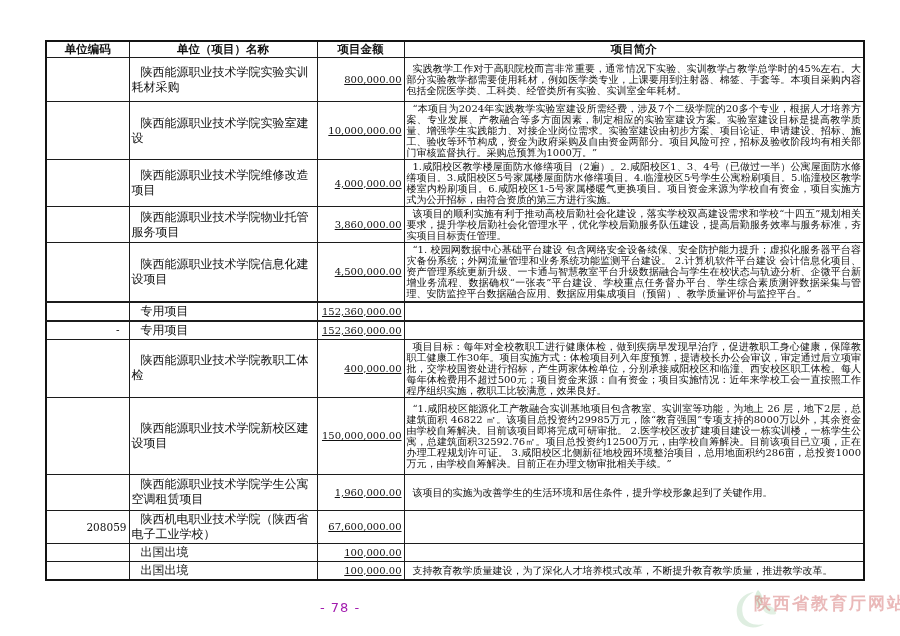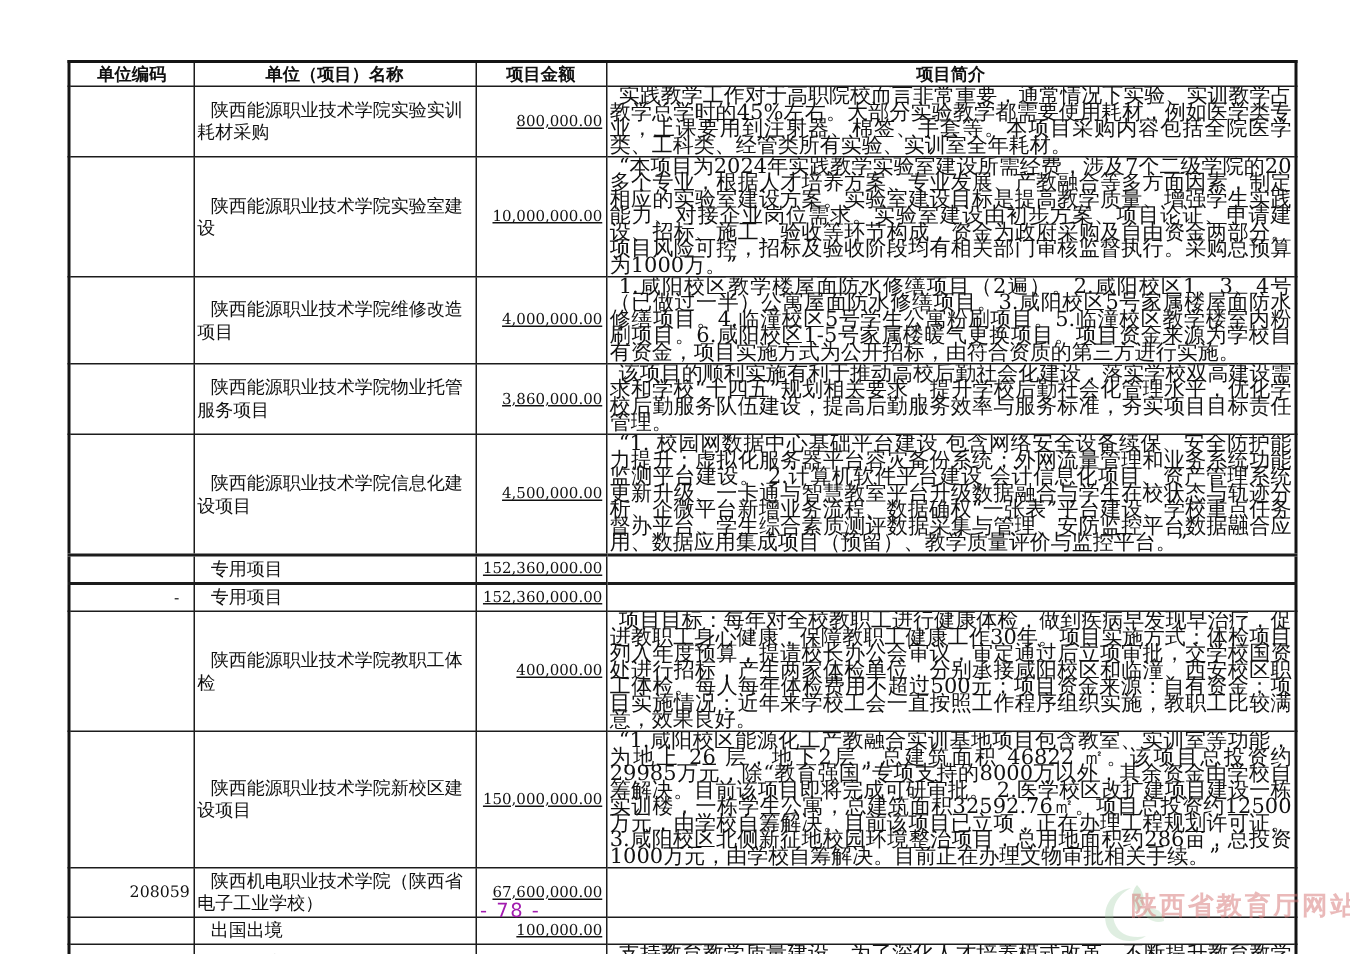--- a/index.html
+++ b/index.html
@@ -26,21 +26,21 @@
   tr.dash-row td.code{text-align:right;padding-right:9px;}
   td.name{
     font-size:12px;line-height:15px;text-indent:9px;
     text-align:left;padding-left:3px;padding-right:3px;
   }
   td.amount{
     text-align:right;font-size:10px;padding-right:2px;
     letter-spacing:0px;white-space:nowrap;text-decoration:underline;
   }
   td.desc{
-    font-size:14px;line-height:11px;text-align:justify;
+    font-size:10px;line-height:11px;text-align:justify;
     text-indent:6px;padding:2px 3px;
   }
   tr.sep-top td{border-top-width:2px;}
   .page-num{
     position:absolute;top:600px;left:320px;
     font-size:13px;color:#a21caf;letter-spacing:1px;
     font-family:"DejaVu Sans","Liberation Sans",sans-serif;
   }
   .watermark{
     position:absolute;top:584px;left:728px;width:170px;height:50px;
@@ -122,20 +122,26 @@
         <td class="name">陕西能源职业技术学院教职工体检</td>
         <td class="amount">400,000.00</td>
         <td class="desc">项目目标：每年对全校教职工进行健康体检，做到疾病早发现早治疗，促进教职工身心健康，保障教职工健康工作30年。项目实施方式：体检项目列入年度预算，提请校长办公会审议，审定通过后立项审批，交学校国资处进行招标，产生两家体检单位，分别承接咸阳校区和临潼、西安校区职工体检。每人每年体检费用不超过500元；项目资金来源：自有资金；项目实施情况：近年来学校工会一直按照工作程序组织实施，教职工比较满意，效果良好。</td>
       </tr>
       <tr style="height:77px">
         <td class="code"></td>
         <td class="name">陕西能源职业技术学院新校区建设项目</td>
         <td class="amount">150,000,000.00</td>
         <td class="desc">“1.咸阳校区能源化工产教融合实训基地项目包含教室、实训室等功能，为地上 26 层，地下2层，总建筑面积 46822 ㎡。该项目总投资约29985万元，除“教育强国”专项支持的8000万以外，其余资金由学校自筹解决。目前该项目即将完成可研审批。 2.医学校区改扩建项目建设一栋实训楼，一栋学生公寓，总建筑面积32592.76㎡。项目总投资约12500万元，由学校自筹解决。目前该项目已立项，正在办理工程规划许可证。 3.咸阳校区北侧新征地校园环境整治项目，总用地面积约286亩，总投资1000万元，由学校自筹解决。目前正在办理文物审批相关手续。”</td>
       </tr>
+      <tr style="height:36px">
+        <td class="code"></td>
+        <td class="name">陕西能源职业技术学院学生公寓空调租赁项目</td>
+        <td class="amount">1,960,000.00</td>
+        <td class="desc">该项目的实施为改善学生的生活环境和居住条件，提升学校形象起到了关键作用。</td>
+      </tr>
       <tr style="height:33px">
         <td class="code">208059</td>
         <td class="name">陕西机电职业技术学院（陕西省电子工业学校）</td>
         <td class="amount">67,600,000.00</td>
         <td class="desc"></td>
       </tr>
       <tr style="height:16px">
         <td class="code"></td>
         <td class="name">出国出境</td>
         <td class="amount">100,000.00</td>

